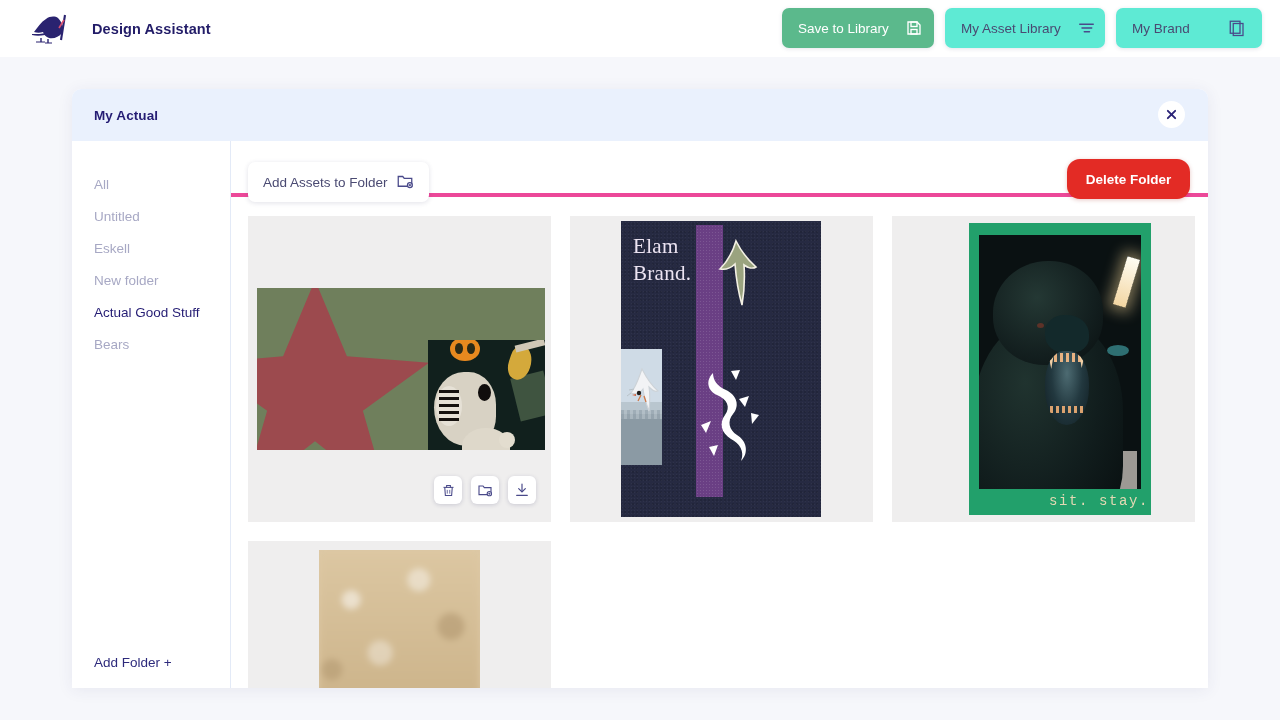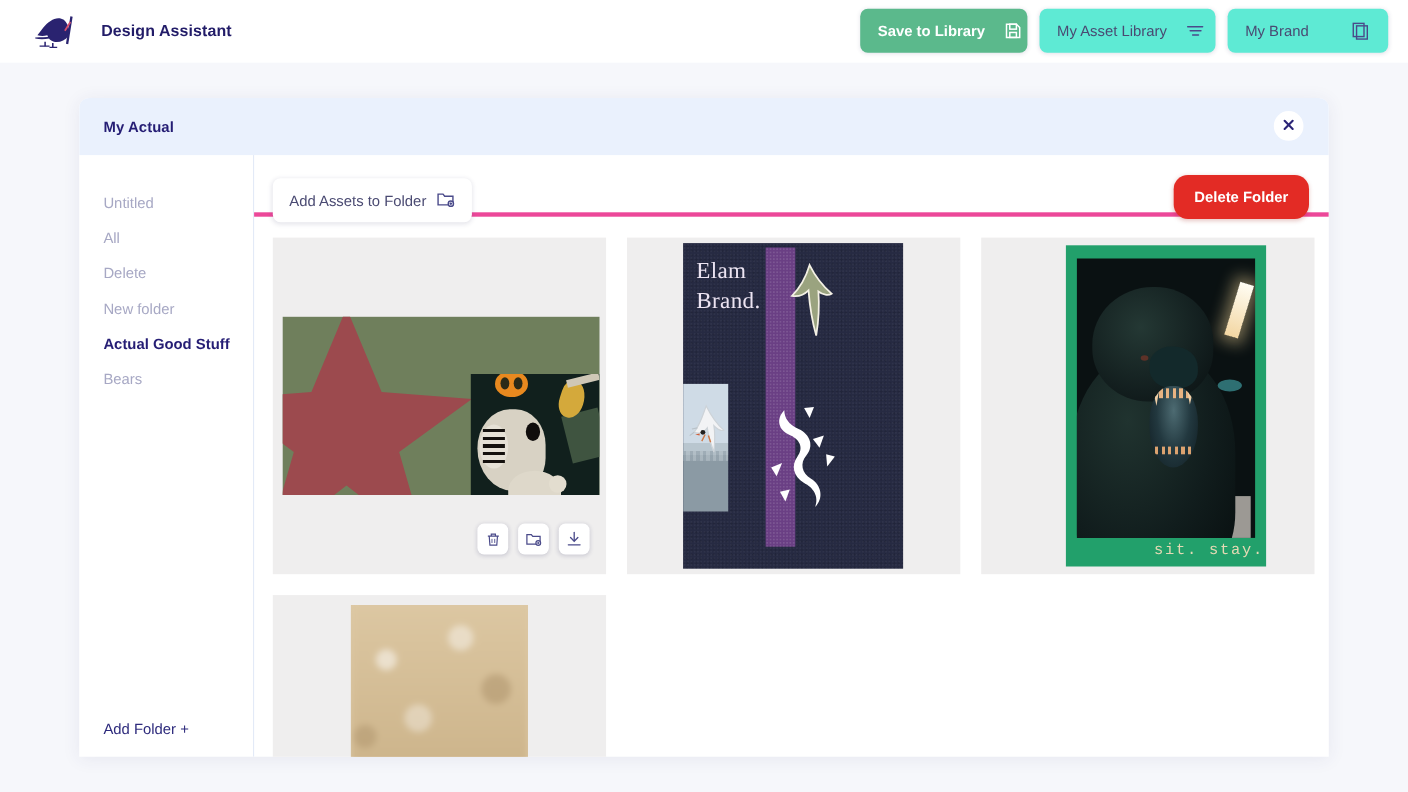--- a/index.html
+++ b/index.html
@@ -32,21 +32,21 @@
   }
   .abtn {
     height: 40px; border-radius: 7px;
     display: flex; align-items: center; justify-content: space-between;
     gap: 16px; padding: 0 16px;
     font-size: 13.5px; cursor: pointer; white-space: nowrap;
     background: #5eead4; color: #4a4a72;
     box-shadow: 0 1px 4px rgba(40,40,90,.13);
   }
   .abtn.primary {
-    background: #5bb98c; color: #ffffff; font-weight: bold;
+    background: #5bb98c; color: #ffffff; font-weight: normal;
     box-shadow: 0 1px 4px rgba(40,40,90,.12);
   }
   .abtn .ico { flex: 0 0 auto; display: flex; align-items: center; }
   #btn-save { width: 152px; }
   #btn-asset { width: 160px; }
   #btn-brand { width: 146px; }
 
   
   #modal {
     position: absolute; left: 72px; top: 89px;
@@ -80,21 +80,21 @@
     border-right: 1px solid #e3eaf7;
     position: relative;
     padding-top: 27px;
   }
   .folder {
     font-size: 13.5px; color: #a7a8c4;
     padding: 0 0 0 22px; height: 32px;
     display: flex; align-items: center; cursor: pointer;
     white-space: nowrap;
   }
-  .folder.active { color: #251d74; font-weight: bold; }
+  .folder.active { color: #251d74; font-weight: normal; }
   #add-folder {
     position: absolute; left: 22px; bottom: 18px;
     font-size: 13.5px; color: #2d2a7c; cursor: pointer; white-space: nowrap;
   }
 
   
   #content { flex: 1 1 auto; position: relative; }
   #toolbar {
     height: 56px; border-bottom: 4px solid #ec4899;
     position: relative;
@@ -416,23 +416,23 @@
         <svg width="11" height="11" viewBox="0 0 12 12" stroke="#2b2477" stroke-width="2.1" stroke-linecap="round">
           <path d="M2 2 L10 10 M10 2 L2 10"></path>
         </svg>
       </span>
     </div>
   </div>
 
   <div id="modal-body">
 
     <div id="sidebar">
+      <div class="folder">All</div>
       <div class="folder">Untitled</div>
-      <div class="folder">All</div>
-      <div class="folder">Delete</div>
+      <div class="folder">Eskell</div>
       <div class="folder">New folder</div>
       <div class="folder active">Actual Good Stuff</div>
       <div class="folder">Bears</div>
       <div id="add-folder">Add Folder +</div>
     </div>
 
     <div id="content">
 
       <div id="toolbar">
 

